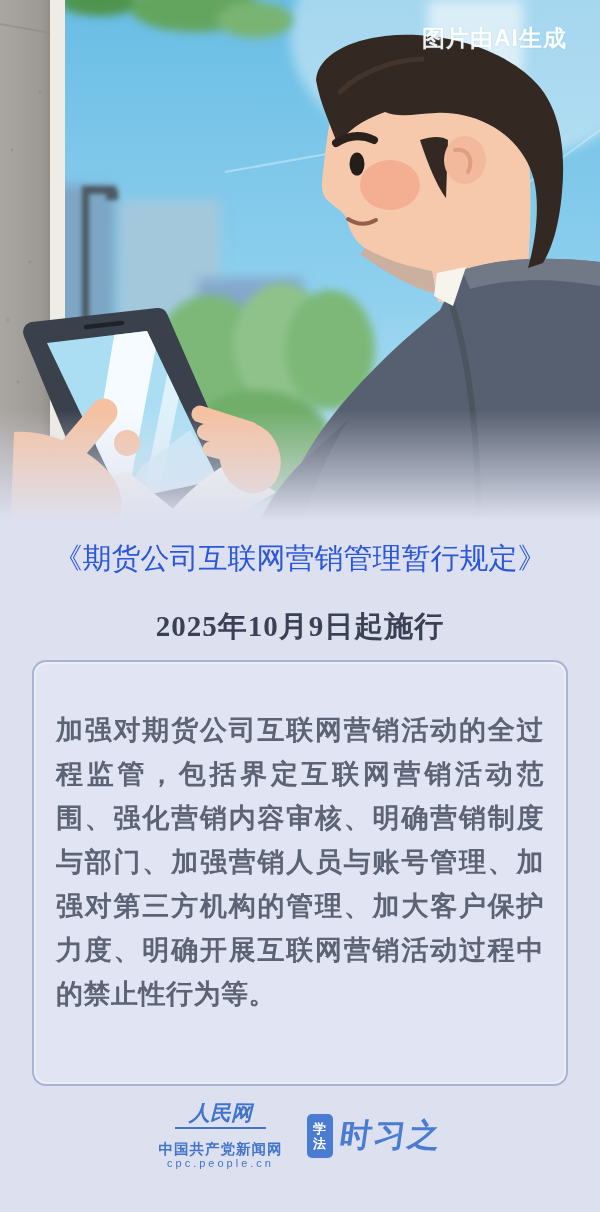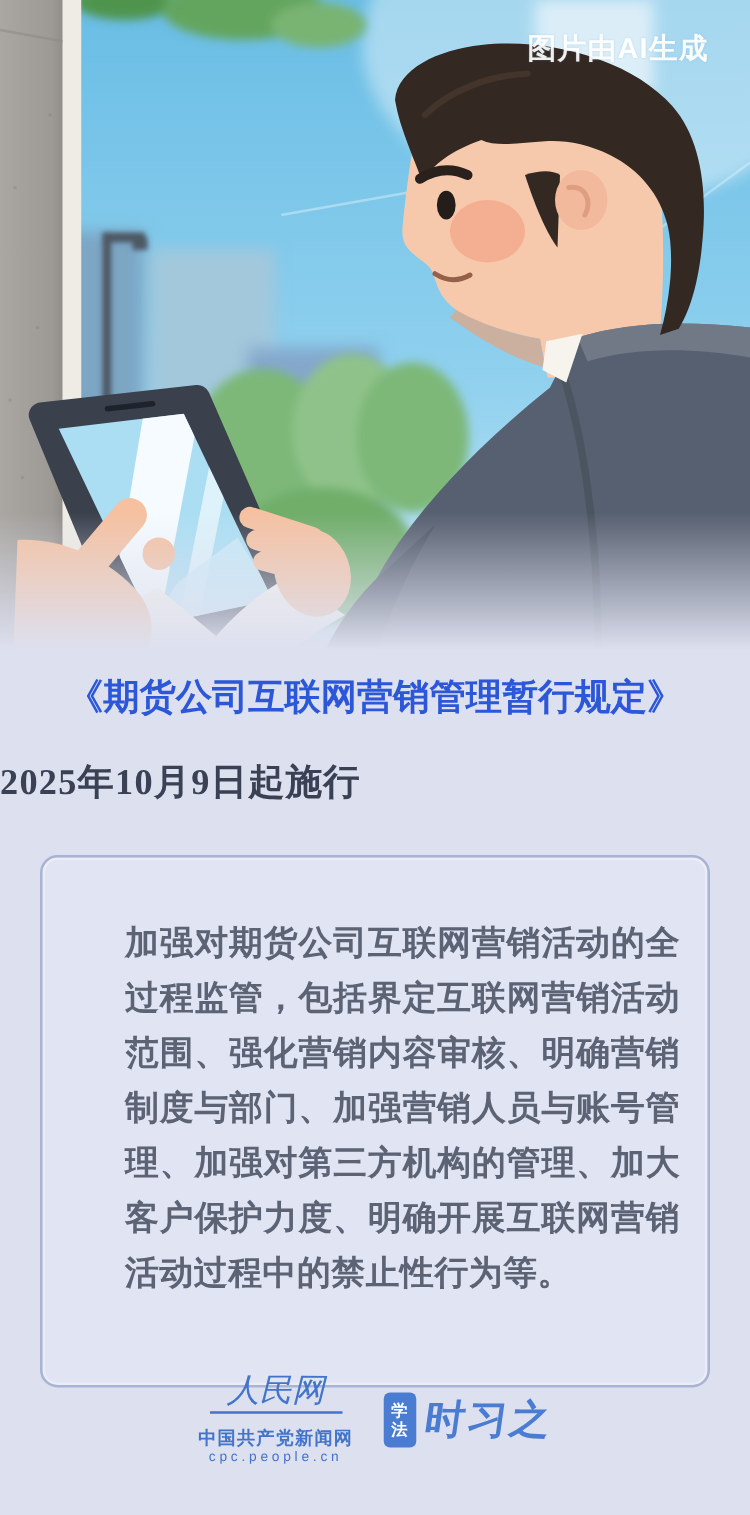--- a/index.html
+++ b/index.html
@@ -15,60 +15,59 @@
   .ai-label{
     position:absolute;top:23px;right:33px;
     font-size:23px;letter-spacing:1px;
     color:#ffffff;opacity:.93;font-weight:bold;
     text-shadow:0 0 2px rgba(120,170,200,.35);
     text-align:right;
   }
   .title{
     position:absolute;top:538px;left:0;width:600px;
     text-align:center;
-    font-size:29px;font-weight:bold;line-height:40px;
+    font-size:29px;font-weight:normal;line-height:40px;
     color:#2b57d8;
     letter-spacing:0px;
   }
   .date{
     position:absolute;top:606px;left:0;width:600px;
-    text-align:left;
+    text-align:center;
     font-family:"Liberation Serif", serif;
     font-size:29px;font-weight:bold;line-height:40px;
     color:#3a4154;letter-spacing:1px;
   }
   .summary-card{
-    position:absolute;top:684px;left:32px;
+    position:absolute;top:660px;left:32px;
     width:536px;height:426px;
     box-sizing:border-box;
     background:#e1e4f2;
     border:2px solid #a9b3d3;
     border-radius:14px;
     box-shadow:inset 0 0 0 2px rgba(255,255,255,.35);
-    padding-left:44px;
   }
   .summary-text{
     box-sizing:border-box;
     padding:46px 22px 0 22px;
     font-size:27px;line-height:44px;
     font-weight:600;
     color:#5c6374;
     text-align:justify;
     letter-spacing:.5px;
   }
   .footer{
     position:absolute;top:1100px;left:0;width:600px;height:72px;
     display:flex;align-items:center;justify-content:center;
     gap:24px;
   }
   .people-logo{display:flex;flex-direction:column;align-items:center;line-height:1;}
   .people-script{
     font-family:"Liberation Serif", serif;
-    font-style:italic;font-weight:normal;
-    font-size:26px;color:#4274ca;
+    font-style:italic;font-weight:bold;
+    font-size:21px;color:#4274ca;
     padding:0 14px 3px 14px;
     border-bottom:2px solid #4274ca;
   }
   .people-sub{
     margin-top:13px;
     font-size:14.5px;font-weight:bold;color:#4274ca;letter-spacing:1px;
   }
   .people-url{
     margin-top:2px;
     font-size:11px;font-weight:normal;color:#4274ca;letter-spacing:3px;

